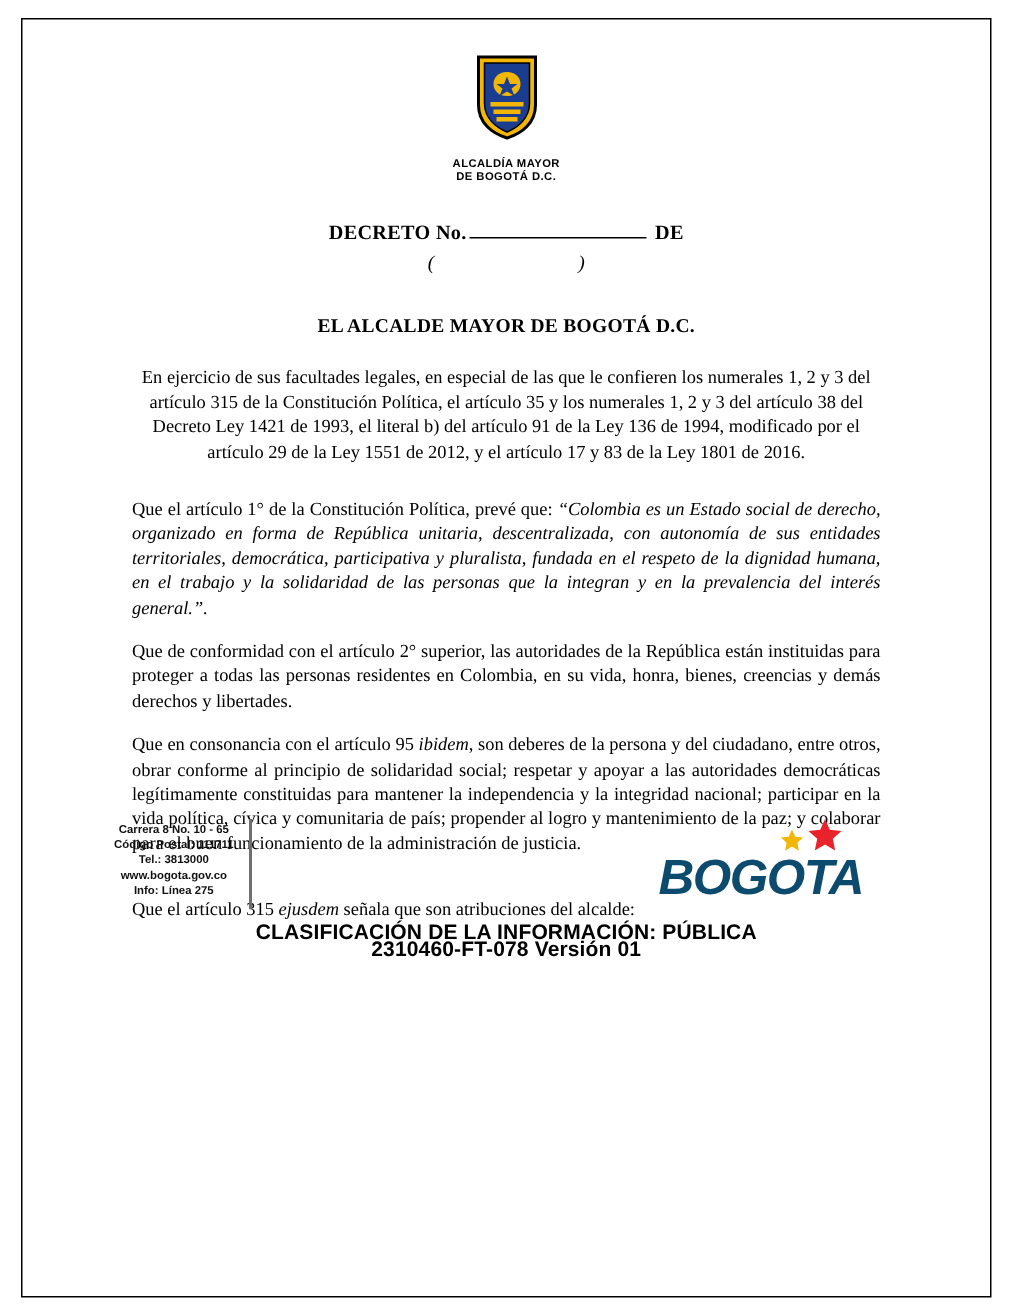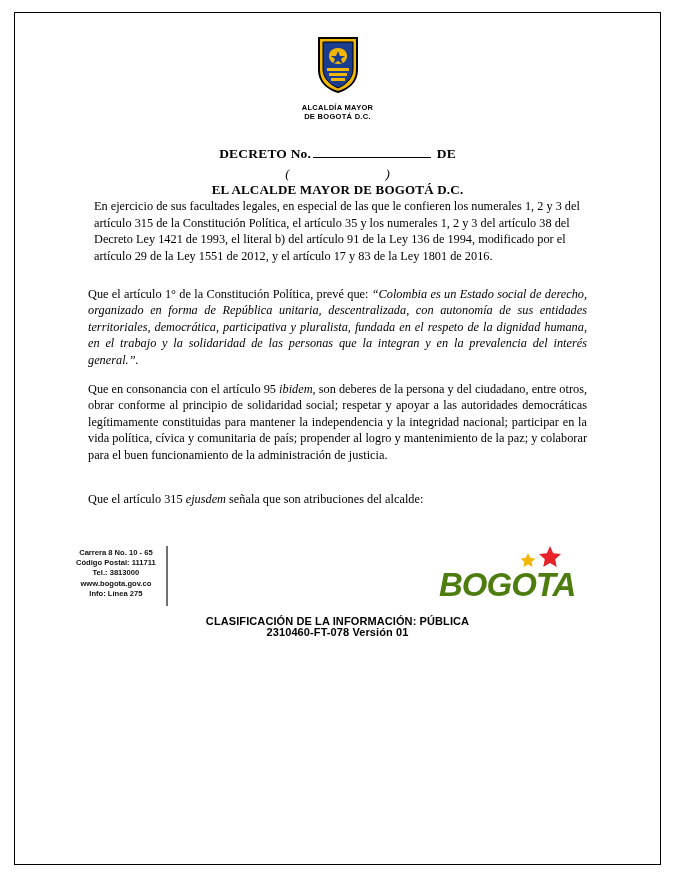--- a/index.html
+++ b/index.html
@@ -93,30 +93,32 @@
   .epigraph {
     margin-top: 20px;
     font-style: italic;
     font-size: 11.5px;
     line-height: 15px;
     text-align: center;
     padding: 0 8px;
   }
 
   .alcalde {
+    margin-top: 26px;
     text-align: center;
     font-weight: bold;
     font-size: 13px;
     letter-spacing: 0.2px;
   }
 
   .facultades {
+    margin-top: 18px;
     font-size: 12.3px;
     line-height: 16.5px;
-    text-align: left;
+    text-align: center;
     padding: 0 6px;
   }
 
   .considerando {
     margin-top: 26px;
     text-align: center;
     font-weight: bold;
     font-size: 12.8px;
     letter-spacing: 0.3px;
   }
@@ -168,39 +170,39 @@
   }
   .logo-text {
     position: absolute;
     left: 6px;
     bottom: 2px;
     font-family: "Liberation Sans", sans-serif;
     font-weight: bold;
     font-style: italic;
     font-size: 33px;
     letter-spacing: -1px;
-    color: #4d7c0f;
+    color: #0c4a6e;
     line-height: 34px;
   }
   .logo-stars {
     position: absolute;
     right: 30px;
     top: 0px;
     width: 62px;
     height: 26px;
   }
 
   .classification {
     position: absolute;
     left: 0;
     right: 0;
     bottom: 14px;
     text-align: center;
     font-family: "Liberation Sans", sans-serif;
-    font-size: 11px;
+    font-size: 14px;
     font-weight: bold;
     line-height: 11px;
     letter-spacing: 0.1px;
   }
 </style>
 </head>
 <body>
 
 <div class="page">
   <div class="page-border"></div>
@@ -233,20 +235,21 @@
     </div>
 
 
     <div class="alcalde">EL ALCALDE MAYOR DE BOGOTÁ D.C.</div>
 
     <div class="facultades">En ejercicio de sus facultades legales, en especial de las que le confieren los numerales 1, 2 y 3 del artículo 315 de la Constitución Política, el artículo 35 y los numerales 1, 2 y 3 del artículo 38 del Decreto Ley 1421 de 1993, el literal b) del artículo 91 de la Ley 136 de 1994, modificado por el artículo 29 de la Ley 1551 de 2012, y el artículo 17 y 83 de la Ley 1801 de 2016.</div>
 
 
     <div class="body-block">
       <p class="para"><span>Que el artículo 1° de la Constitución Política, prevé que: </span><span class="it">“Colombia es un Estado social de derecho, organizado en forma de República unitaria, descentralizada, con autonomía de sus entidades territoriales, democrática, participativa y pluralista, fundada en el respeto de la dignidad humana, en el trabajo y la solidaridad de las personas que la integran y en la prevalencia del interés general.”.</span></p>
+      <p class="para"><span>Que de conformidad con el artículo 2° superior, las autoridades de la República están instituidas para proteger a todas las personas residentes en Colombia, en su vida, honra, bienes, creencias y demás derechos y libertades.</span></p>
       <p class="para"><span>Que en consonancia con el artículo 95 </span><span class="it">ibidem</span><span>, son deberes de la persona y del ciudadano, entre otros, obrar conforme al principio de solidaridad social; respetar y apoyar a las autoridades democráticas legítimamente constituidas para mantener la independencia y la integridad nacional; participar en la vida política, cívica y comunitaria de país; propender al logro y mantenimiento de la paz; y colaborar para el buen funcionamiento de la administración de justicia.</span></p>
       <p class="para"><span>Que el artículo 315 </span><span class="it">ejusdem</span><span> señala que son atribuciones del alcalde:</span></p>
     </div>
 
   </div>
 
   <div class="footer">
     <div class="footer-inner">
       <div class="addr">
         <div>Carrera 8 No. 10 - 65</div>

